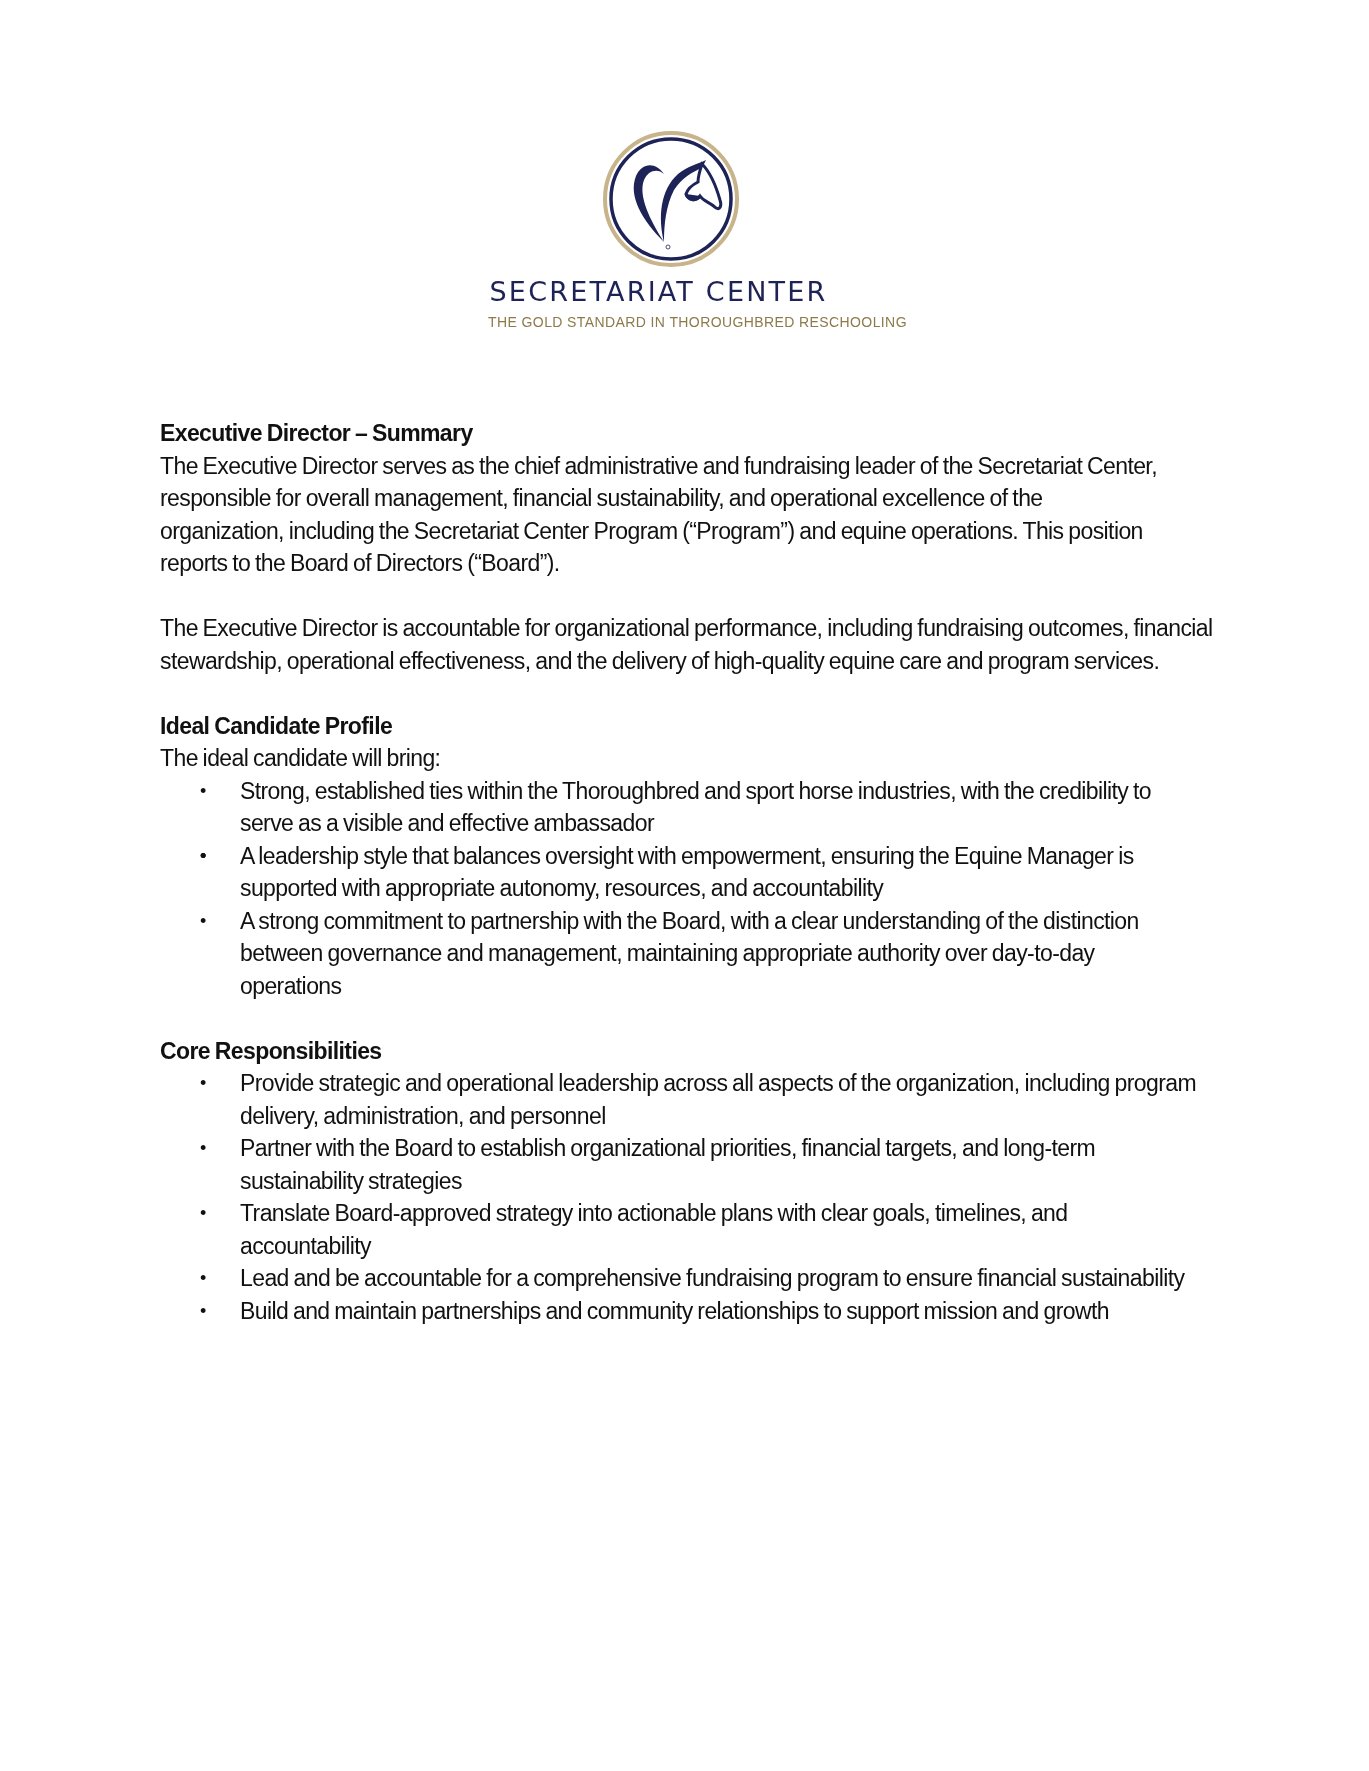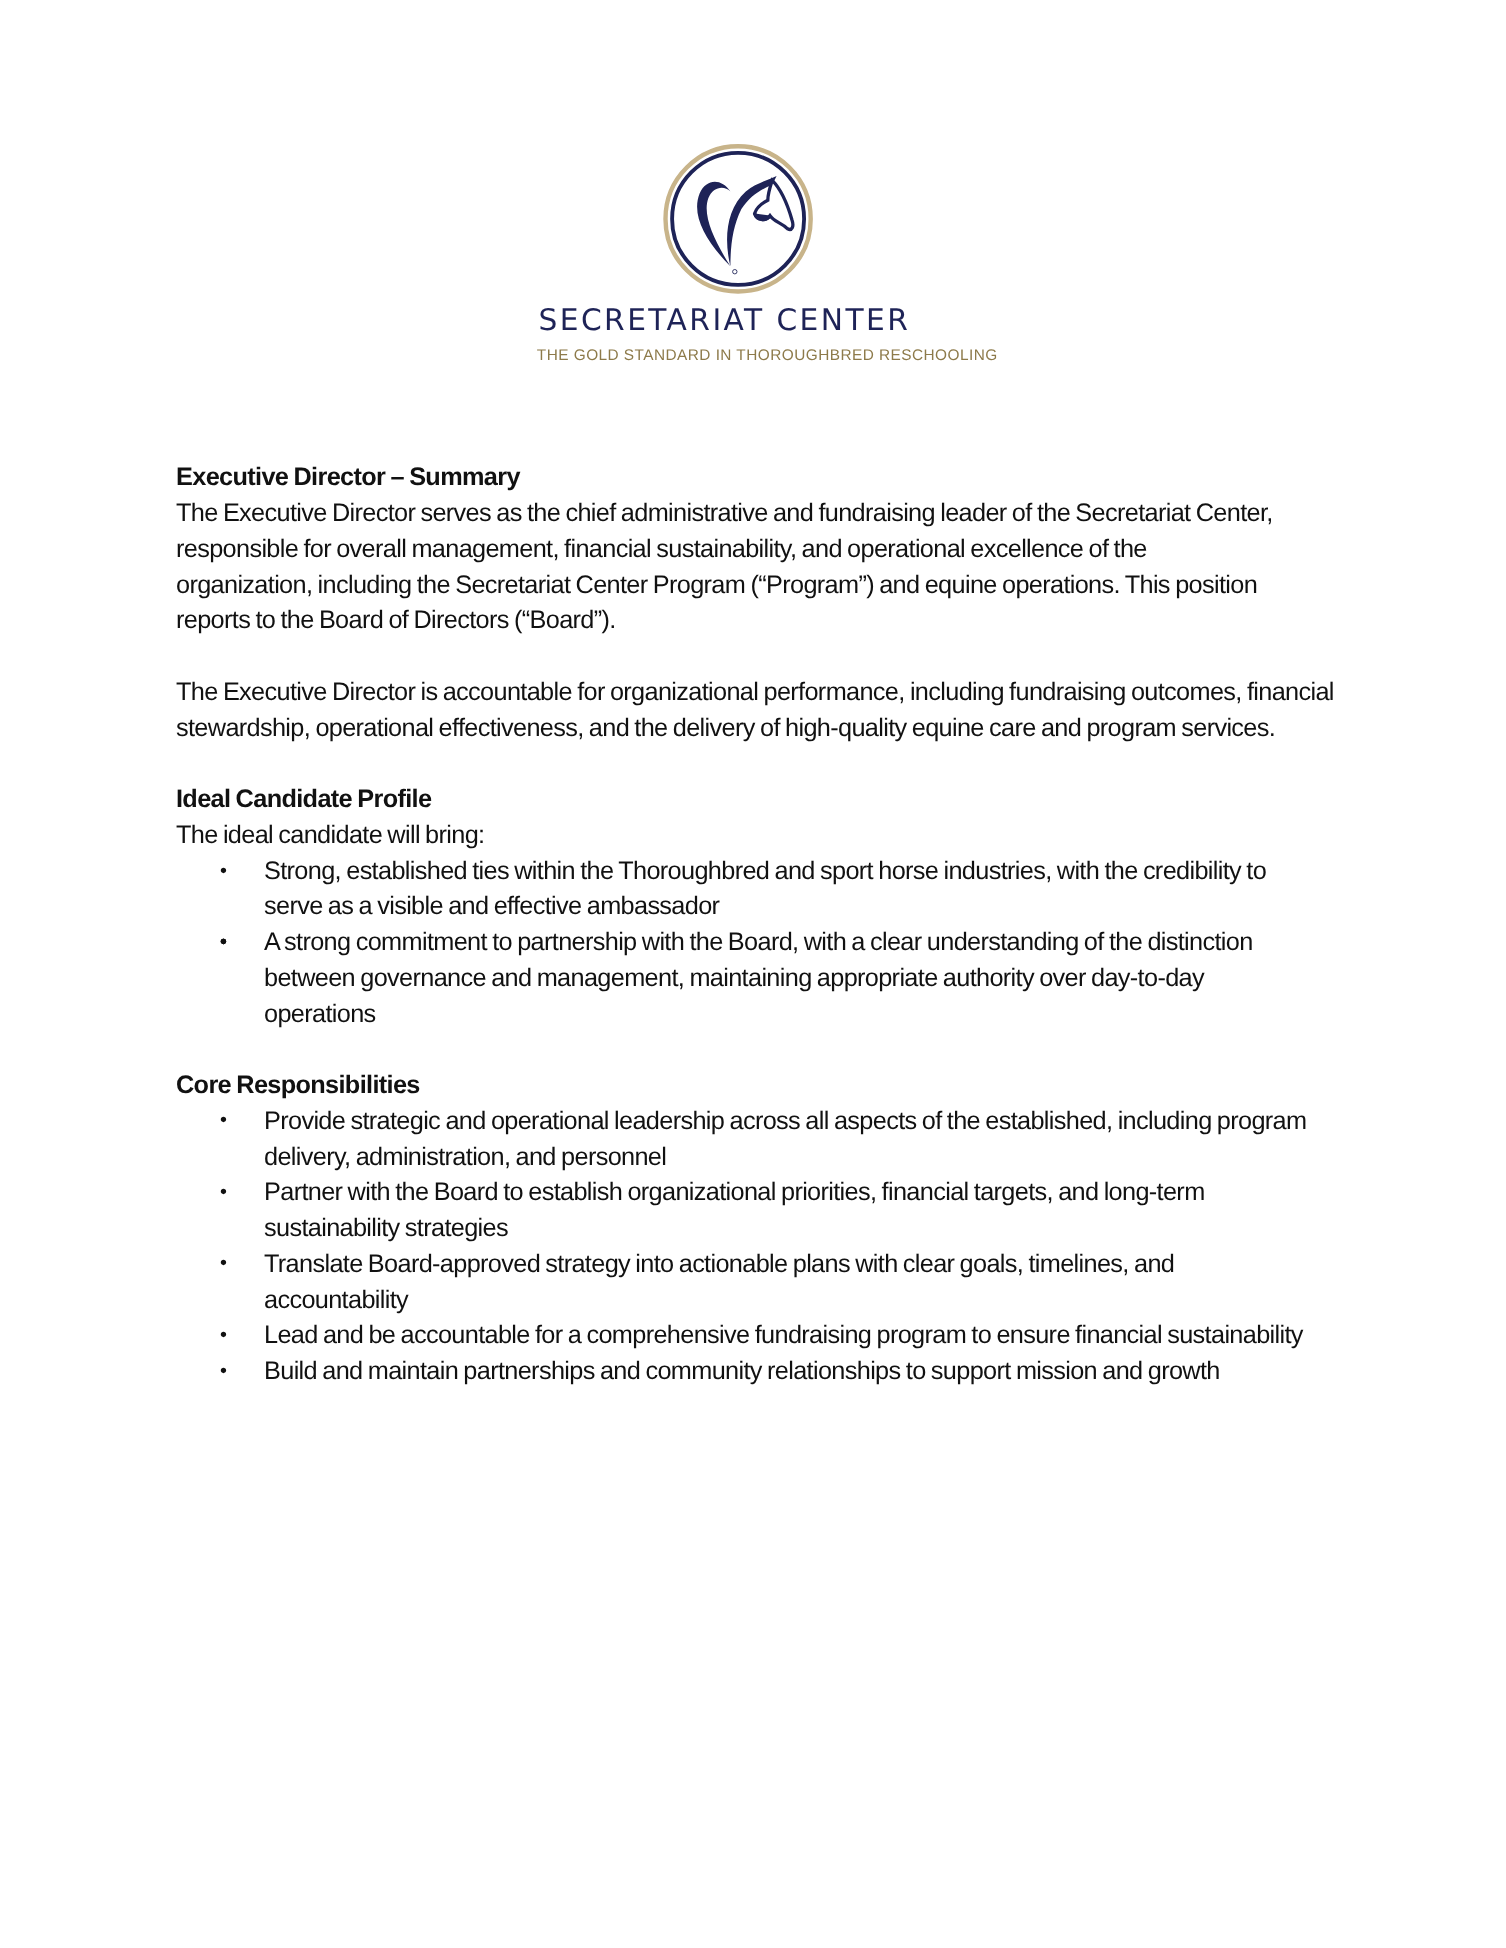--- a/index.html
+++ b/index.html
@@ -66,26 +66,26 @@
   <div class="spacer"></div>
   <p style="width:1060px">The Executive Director is accountable for organizational performance, including fundraising outcomes, financial stewardship, operational effectiveness, and the delivery of high-quality equine care and program services.</p>
   <div class="spacer"></div>
 
   <h2>Ideal Candidate Profile</h2>
   <p>The ideal candidate will bring:</p>
   <ul>
     <li><span class="bullet">•</span><span>Strong, established ties within the Thoroughbred and sport horse industries, with the credibility to serve as a visible and effective ambassador</span></li>
     <li><span class="bullet">•</span></li>
     <li><span class="bullet">•</span></li>
-    <li><span class="bullet">•</span></li>
+    <li><span class="bullet">•</span><span>A leadership style that balances oversight with empowerment, ensuring the Equine Manager is supported with appropriate autonomy, resources, and accountability</span></li>
     <li><span class="bullet">•</span><span>A strong commitment to partnership with the Board, with a clear understanding of the distinction between governance and management, maintaining appropriate authority over day-to-day operations</span></li>
   </ul>
   <div class="spacer"></div>
 
   <h2>Core Responsibilities</h2>
   <ul>
-    <li><span class="bullet">•</span><span>Provide strategic and operational leadership across all aspects of the established, including program delivery, administration, and personnel</span></li>
+    <li><span class="bullet">•</span><span>Provide strategic and operational leadership across all aspects of the organization, including program delivery, administration, and personnel</span></li>
     <li><span class="bullet">•</span><span>Partner with the Board to establish organizational priorities, financial targets, and long-term sustainability strategies</span></li>
     <li><span class="bullet">•</span><span>Translate Board-approved strategy into actionable plans with clear goals, timelines, and accountability</span></li>
     <li><span class="bullet">•</span><span>Lead and be accountable for a comprehensive fundraising program to ensure financial sustainability</span></li>
     <li><span class="bullet">•</span><span>Build and maintain partnerships and community relationships to support mission and growth</span></li>
   </ul>
 </div>
 
 </body></html>

